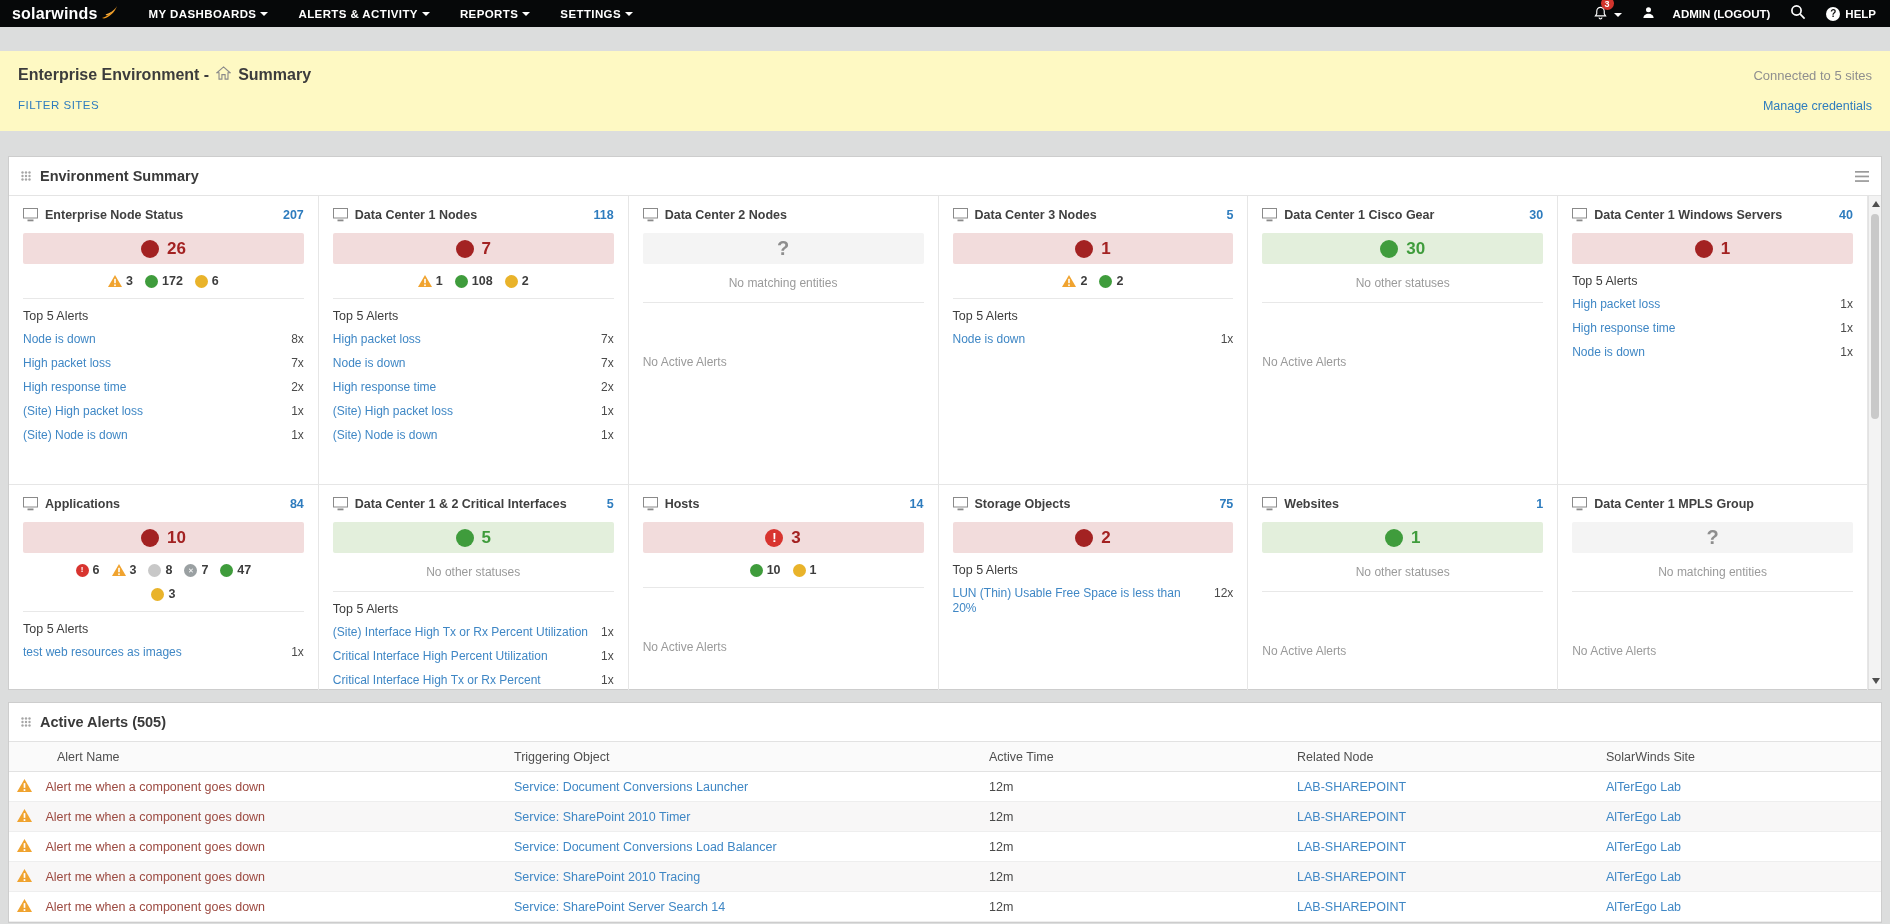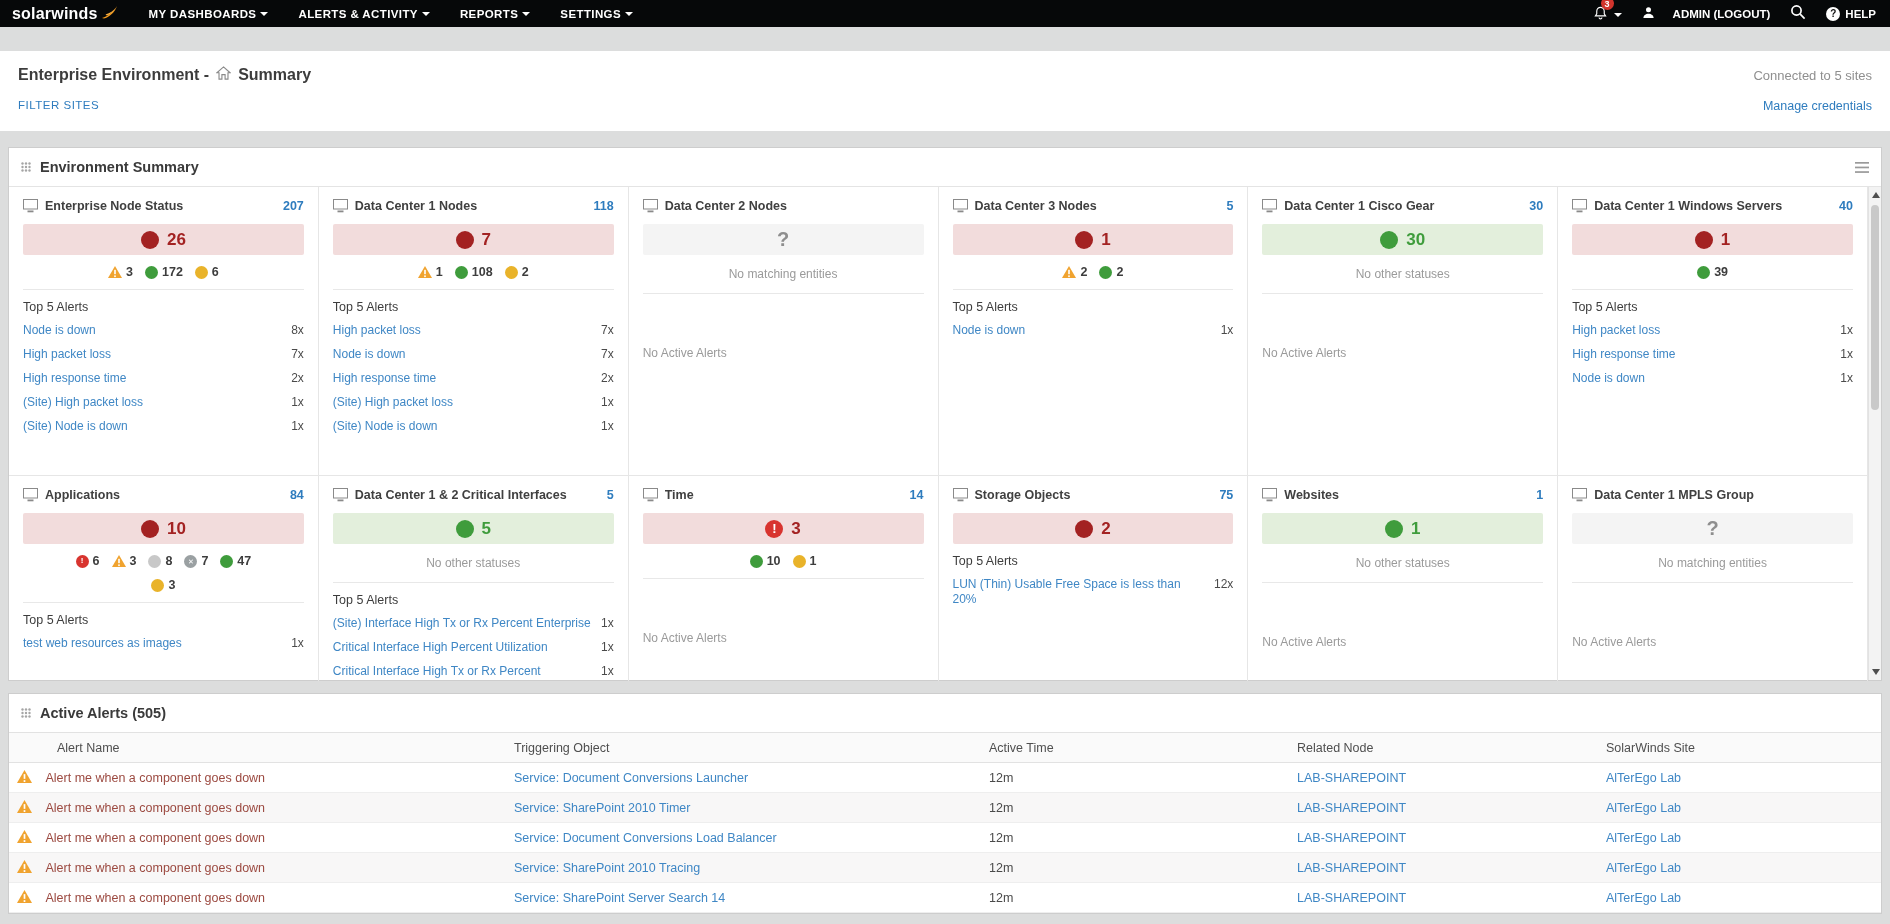--- a/index.html
+++ b/index.html
@@ -13,31 +13,31 @@
   .caret{width:0;height:0;border-left:4px solid transparent;border-right:4px solid transparent;border-top:4px solid #fff;display:inline-block}
   .nav-right{margin-left:auto;display:flex;align-items:center;gap:20px;padding-right:14px}
   .nav-bell{position:relative;display:flex;align-items:center;gap:6px;cursor:pointer;padding-top:3px}
   .badge{position:absolute;top:-5px;left:8px;min-width:13px;height:13px;border-radius:7px;background:#d1342c;color:#fff;font-size:9px;font-weight:bold;display:flex;align-items:center;justify-content:center;padding:0 3px}
   .nav-user{display:flex;align-items:center;gap:18px;font-size:11.5px;font-weight:bold;cursor:pointer;white-space:nowrap}
   .nav-search{cursor:pointer;display:flex;align-items:center}
   .nav-help{display:flex;align-items:center;gap:5px;font-size:11.5px;font-weight:bold;cursor:pointer}
   .help-circ{width:14px;height:14px;border-radius:50%;background:#fff;color:#111;font-size:10px;font-weight:bold;display:inline-flex;align-items:center;justify-content:center}
 
   
-  .page-header{background:#ffffff;margin-top:24px;height:80px;padding:15px 18px 0}
+  .page-header{background:#fef9c3;margin-top:24px;height:80px;padding:15px 18px 0}
   .ph-row1{display:flex;justify-content:space-between;align-items:center}
   .ph-title{display:flex;align-items:center;gap:7px;font-size:16px;font-weight:bold;color:#3c3c3c}
   .connected{font-size:13px;color:#8f8f8f}
   .ph-row2{display:flex;justify-content:space-between;margin-top:15px}
   .filter-sites{font-size:11.5px;font-weight:normal;color:#2e7cbe;letter-spacing:.5px;cursor:pointer}
   .manage{font-size:12.5px;color:#2e7cbe;cursor:pointer}
 
   
   .panel{background:#fff;border:1px solid #cdcdcd;margin:0 8px}
-  .env-panel{margin-top:16px}
+  .env-panel{margin-top:25px}
   .panel-head{height:38px;display:flex;align-items:center;gap:9px;padding:0 12px}
   .panel-title{font-size:14.5px;font-weight:bold;color:#3a3a3a}
   .panel-menu{margin-left:auto;cursor:pointer;display:flex;align-items:center}
   .drag{cursor:grab;display:flex;align-items:center}
 
   
   .tiles-wrap{position:relative;border-top:1px solid #e4e4e4;height:494px}
   .tiles{display:grid;grid-template-columns:repeat(6,1fr);grid-auto-rows:289px;height:494px;overflow:hidden;margin-right:13px}
   .tile{border-right:1px solid #e6e6e6;border-bottom:1px solid #e6e6e6;padding:12px 14px;overflow:hidden}
   .tile-head{display:flex;align-items:center;gap:7px}
@@ -397,26 +397,20 @@
                 <rect x="4.5" y="11.5" width="6" height="1.8" fill="#8a8a8a"></rect>
               </svg>
             </span>
       <span class="tile-title">Data Center 1 Windows Servers</span>
       <span class="tile-count">40</span>
     </div>
     <div class="band red">
             <span class="sdot" style="width:18px;height:18px;background:#a32222;font-size:0px"></span>
             <span class="band-num">1</span>
           </div>
-          <div class="statuses sep">
-            <span class="status">
-              <span class="sdot" style="width:13px;height:13px;background:#3f9c3c;font-size:0px"></span>
-              <span>39</span>
-            </span>
-          </div>
           <div class="alerts-area">
         <div class="alerts-title">Top 5 Alerts</div>
             <div class="alert-row">
           <span class="alert-link">High packet loss</span>
           <span class="alert-count">1x</span>
         </div>
             <div class="alert-row">
           <span class="alert-link">High response time</span>
           <span class="alert-count">1x</span>
         </div>
@@ -494,42 +488,42 @@
       <span class="tile-count">5</span>
     </div>
     <div class="band green">
             <span class="sdot" style="width:18px;height:18px;background:#3f9c3c;font-size:0px"></span>
             <span class="band-num">5</span>
           </div>
           <div class="note sep">No other statuses</div>
           <div class="alerts-area">
         <div class="alerts-title">Top 5 Alerts</div>
             <div class="alert-row">
-          <span class="alert-link">(Site) Interface High Tx or Rx Percent Enterprise</span>
+          <span class="alert-link">(Site) Interface High Tx or Rx Percent Utilization</span>
           <span class="alert-count">1x</span>
         </div>
             <div class="alert-row">
           <span class="alert-link">Critical Interface High Percent Utilization</span>
           <span class="alert-count">1x</span>
         </div>
             <div class="alert-row">
           <span class="alert-link">Critical Interface High Tx or Rx Percent Utilization</span>
           <span class="alert-count">1x</span>
         </div>
           </div>
         </div>
         <div class="tile">
           <div class="tile-head">
       <span style="display:inline-flex">
               <svg width="15" height="14" viewBox="0 0 15 14">
                 <rect x="0.5" y="0.5" width="14" height="9.5" fill="none" stroke="#8a8a8a"></rect>
                 <rect x="4.5" y="11.5" width="6" height="1.8" fill="#8a8a8a"></rect>
               </svg>
             </span>
-      <span class="tile-title">Time</span>
+      <span class="tile-title">Hosts</span>
       <span class="tile-count">14</span>
     </div>
     <div class="band red">
             <span class="sdot" style="width:18px;height:18px;background:#d8342f;font-size:13px">!</span>
             <span class="band-num">3</span>
           </div>
           <div class="statuses sep">
             <span class="status">
               <span class="sdot" style="width:13px;height:13px;background:#3f9c3c;font-size:0px"></span>
               <span>10</span>

